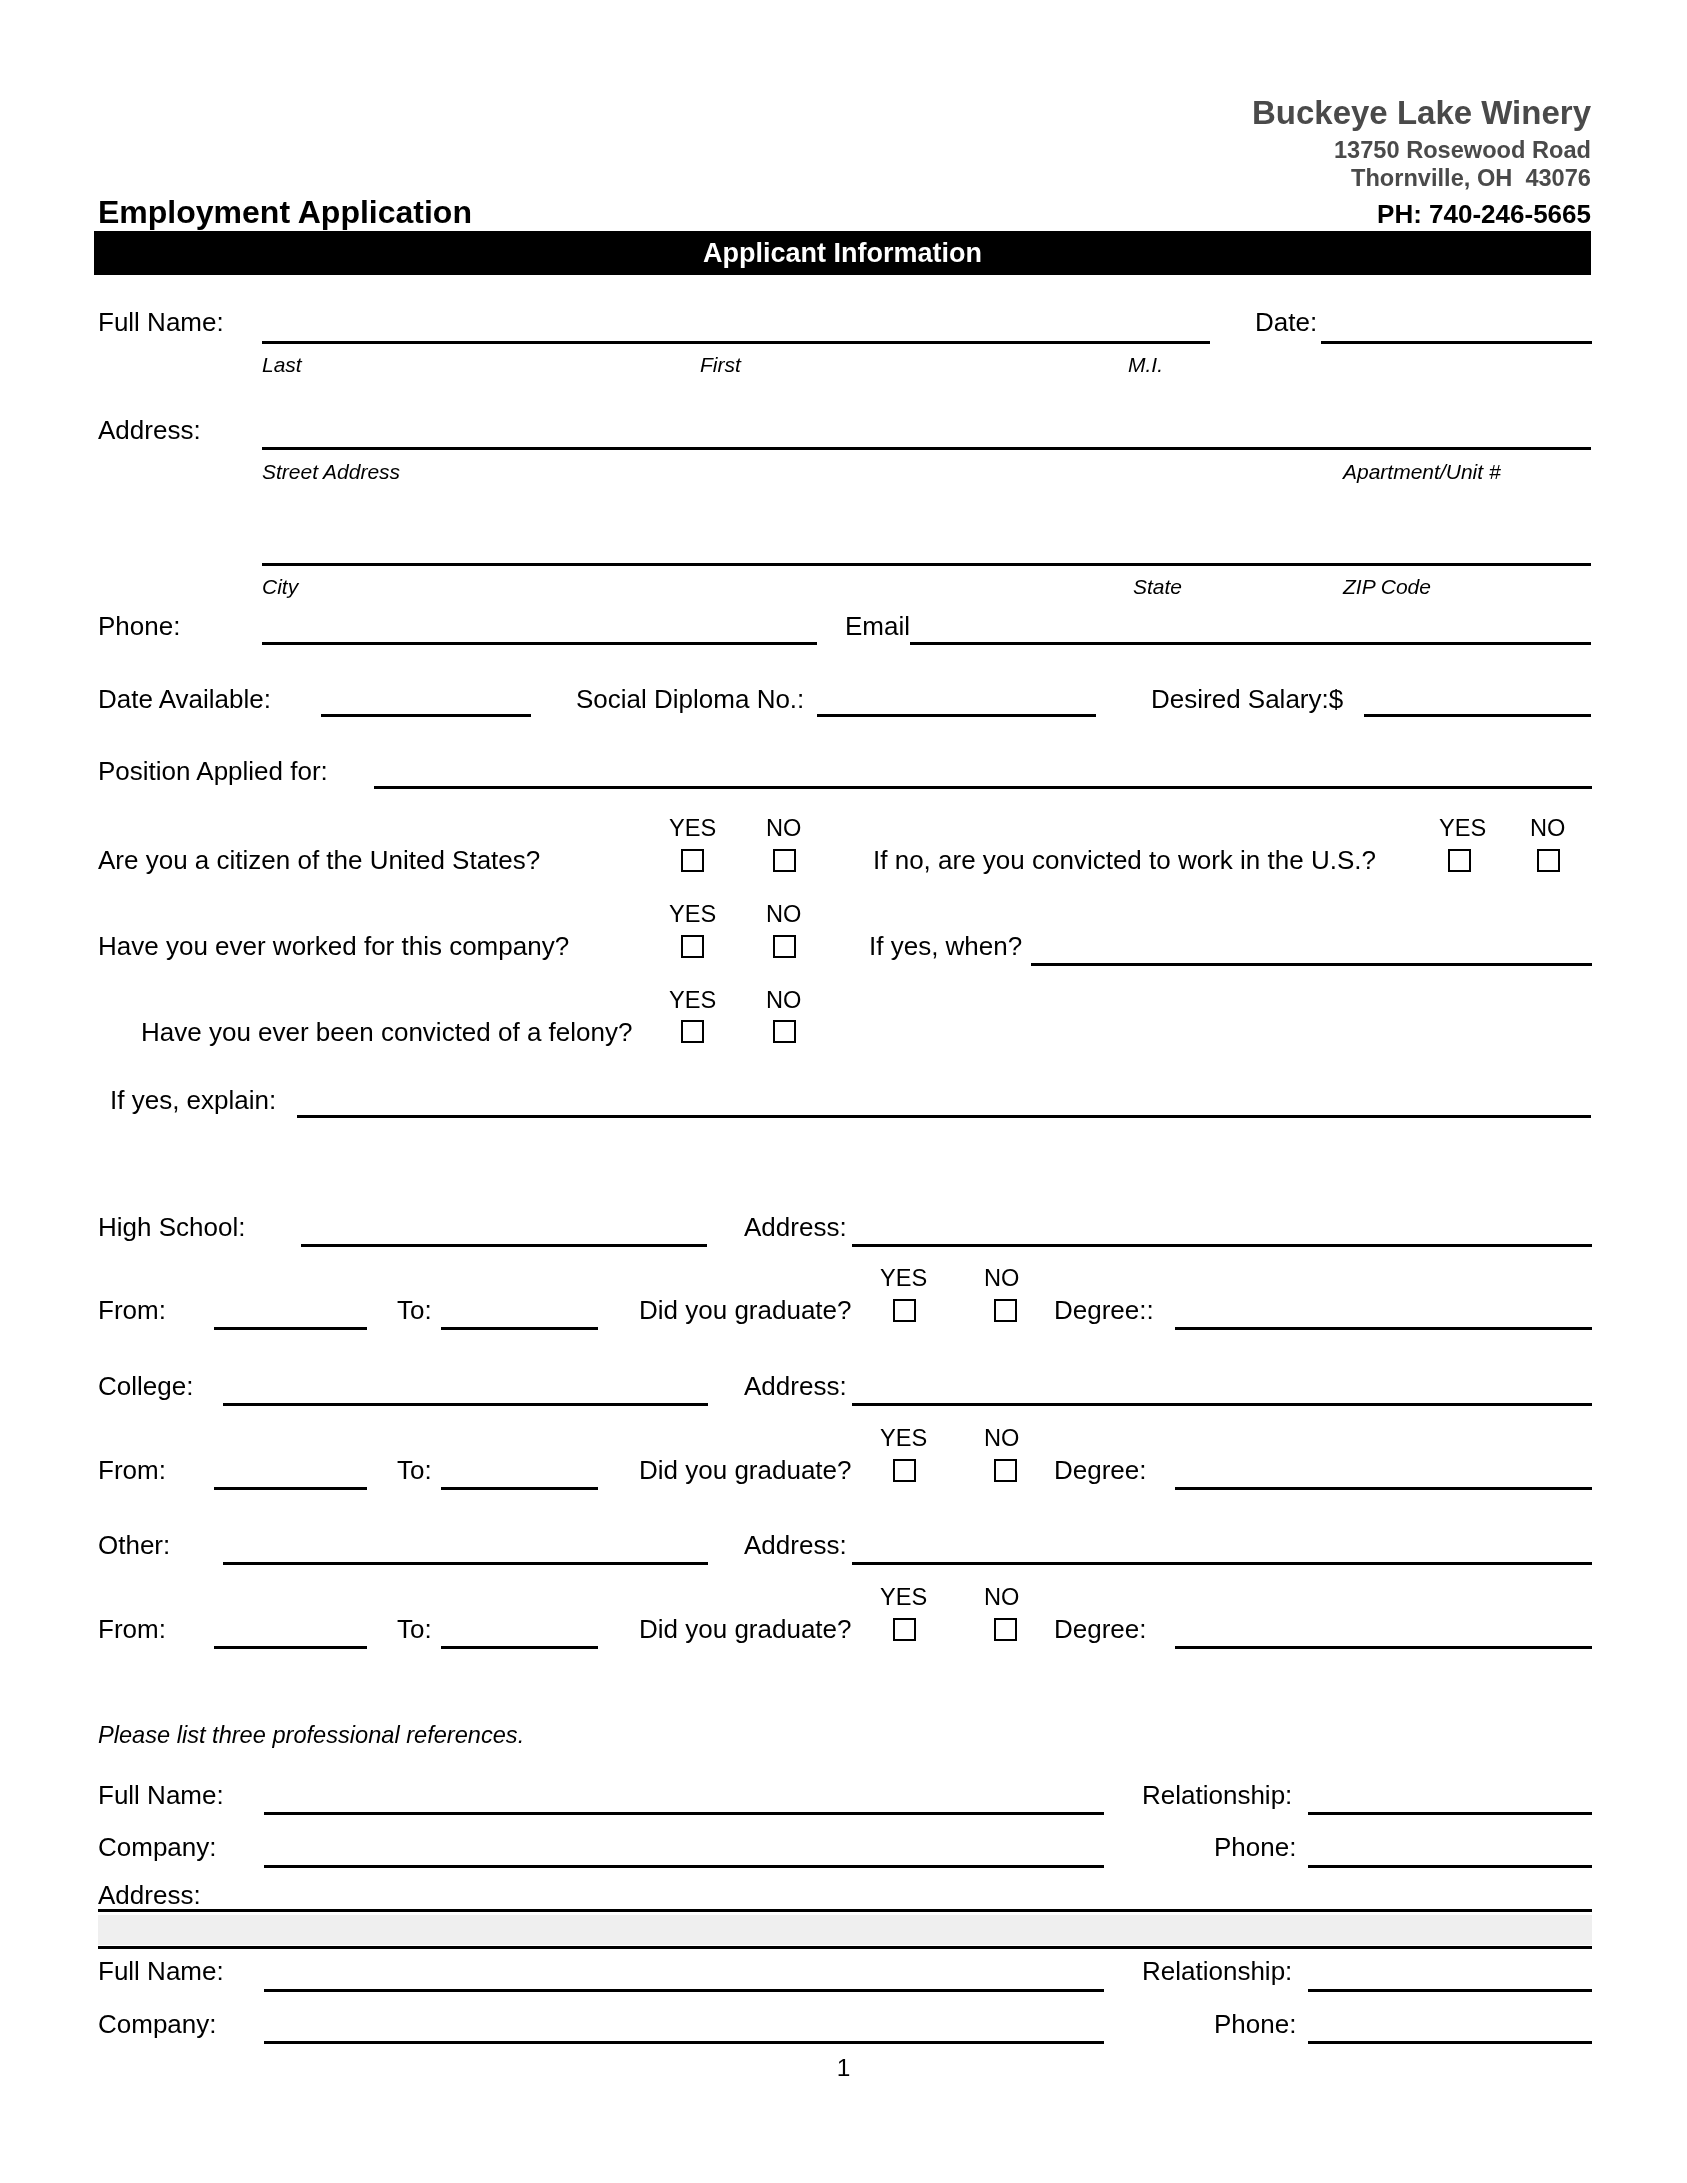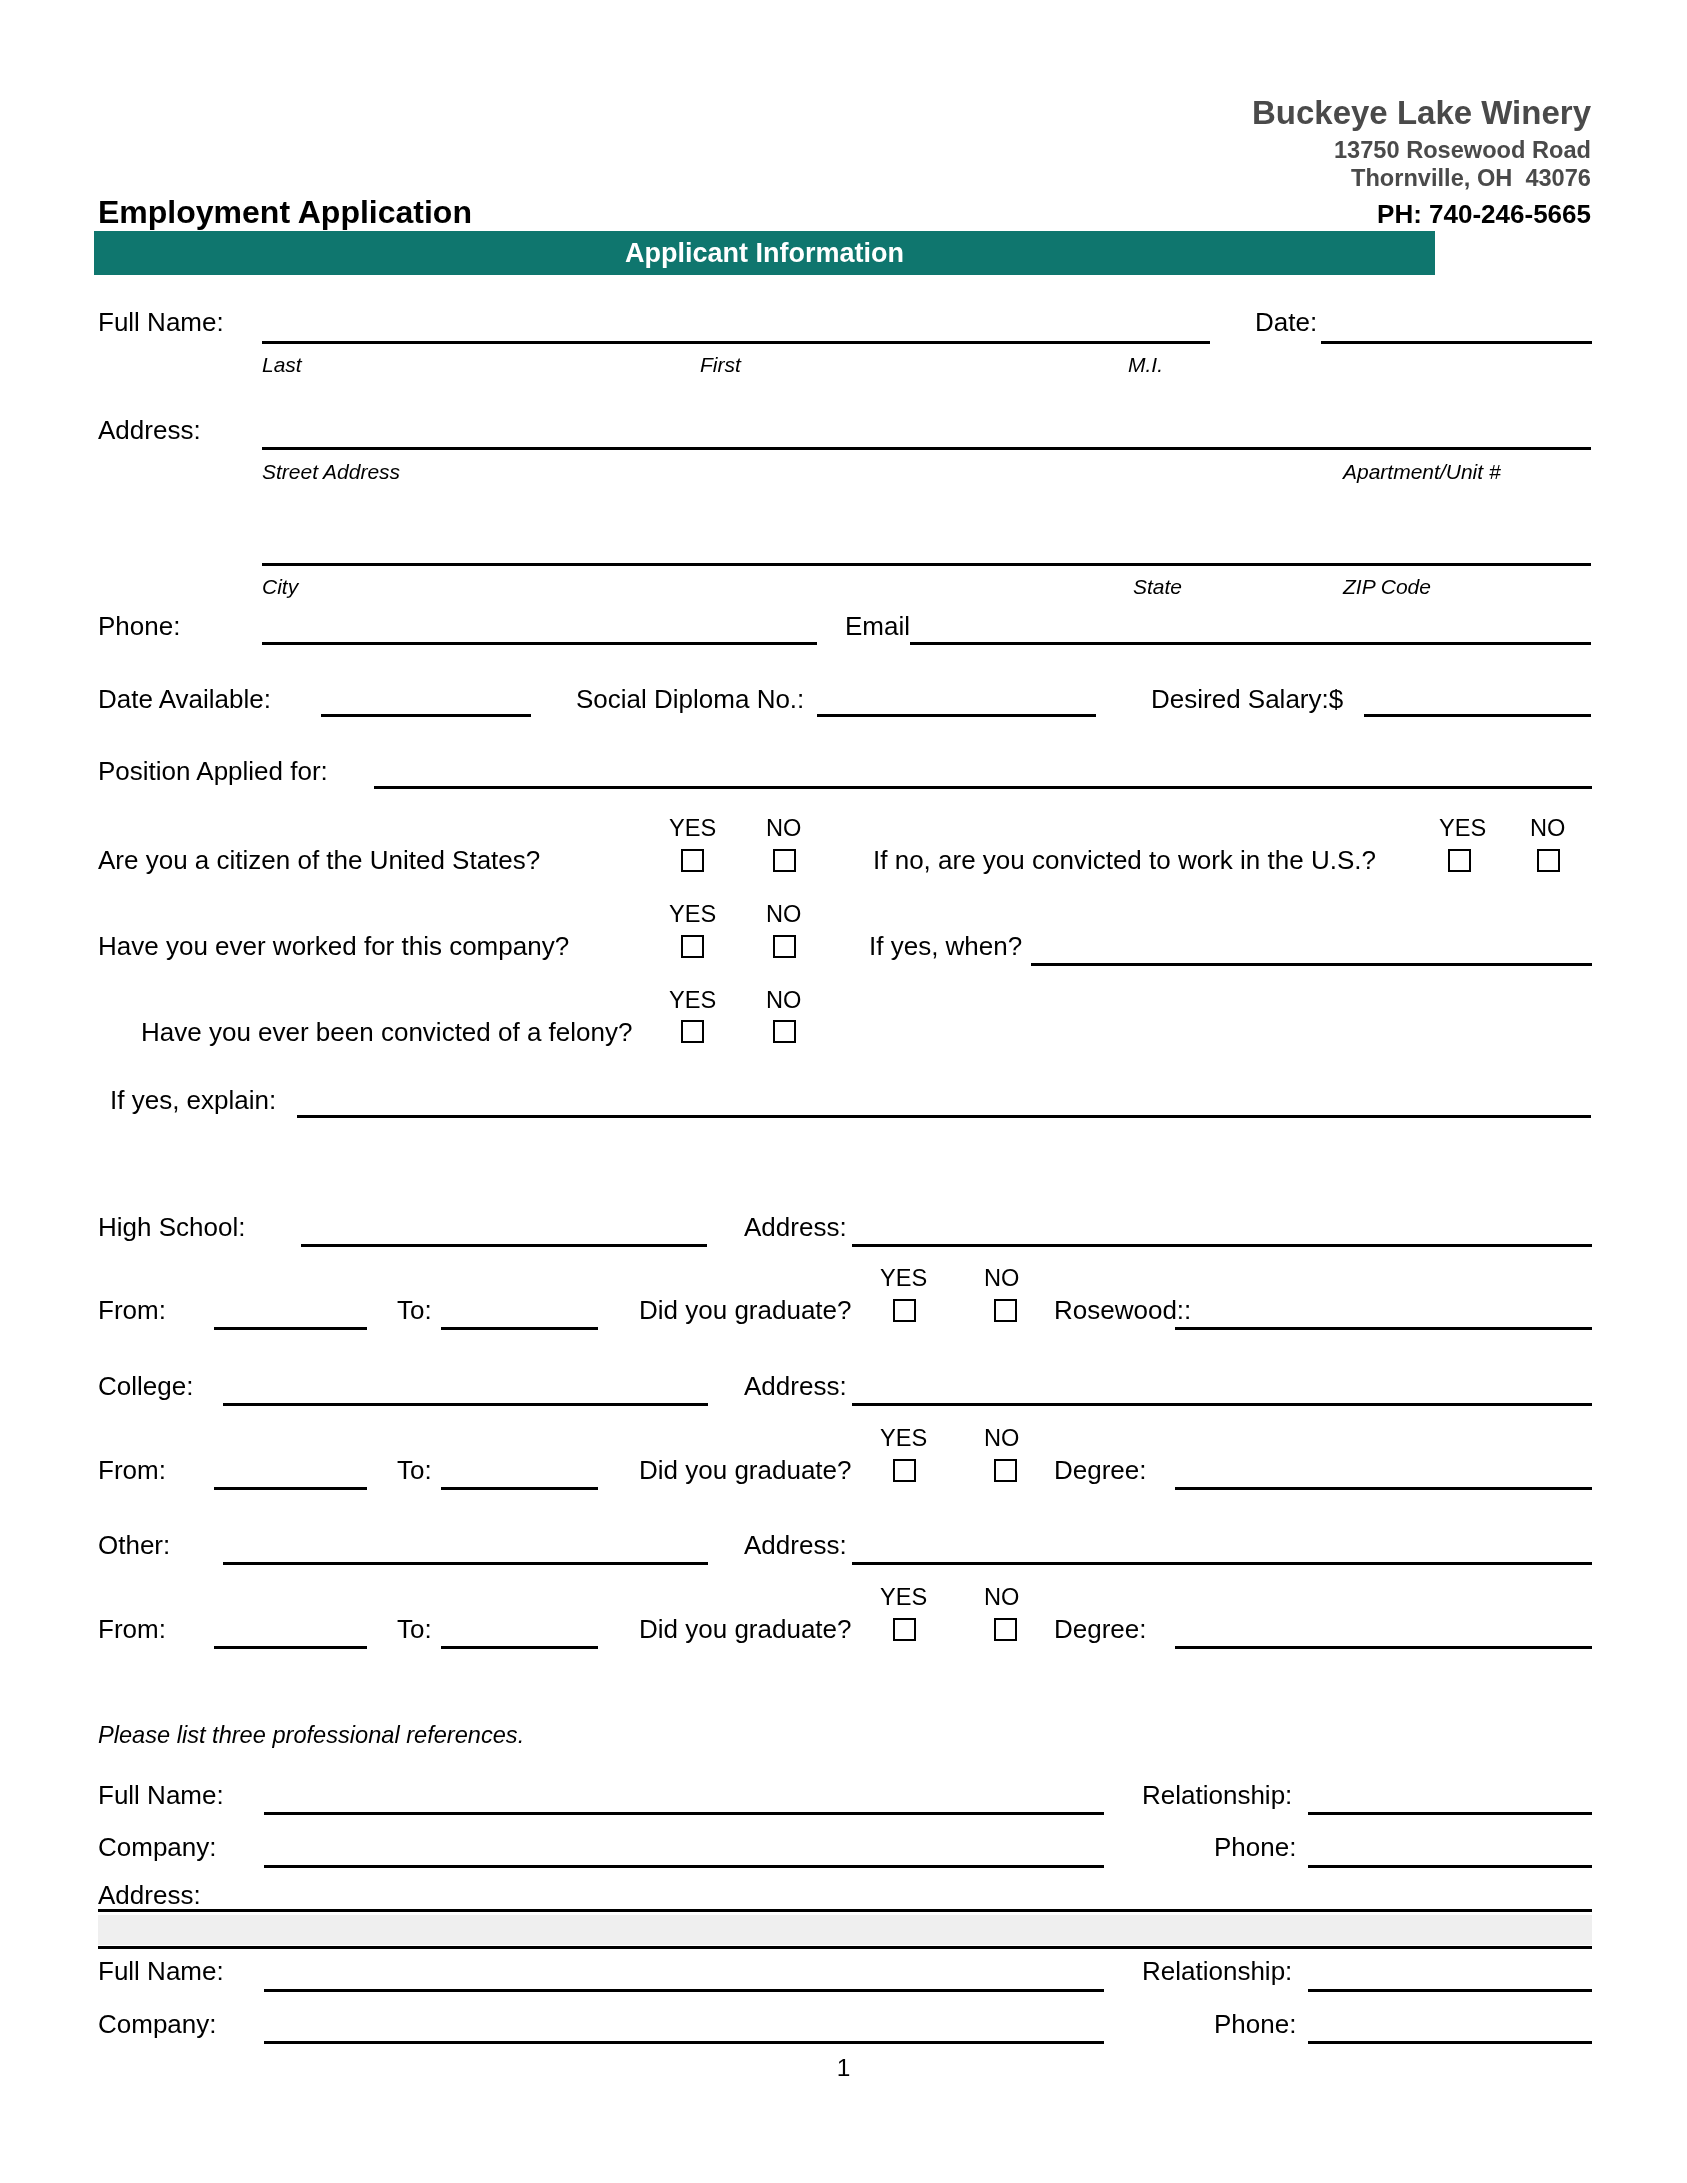--- a/index.html
+++ b/index.html
@@ -40,23 +40,23 @@
     position: absolute;
     right: 96px;
     font-size: 26px;
     font-weight: bold;
     color: #000;
     white-space: nowrap;
   }
   .bar {
     position: absolute;
     left: 94px;
-    width: 1341px;
+    width: 1497px;
     height: 44px;
-    background: #0f766e;
+    background: #000000;
     color: #ffffff;
     font-size: 27px;
     font-weight: bold;
     text-align: center;
     line-height: 44px;
   }
   .lbl {
     position: absolute;
     font-size: 26px;
     white-space: nowrap;
@@ -188,21 +188,21 @@
   <div class="line" style="left:852px; top:1244px; width:740px;"></div>
   <div class="yn" style="left:880px; top:1265px;">YES</div>
   <div class="yn" style="left:984px; top:1265px;">NO</div>
   <div class="lbl" style="left:98px; top:1295px;">From:</div>
   <div class="line" style="left:214px; top:1327px; width:153px;"></div>
   <div class="lbl" style="left:397px; top:1295px;">To:</div>
   <div class="line" style="left:441px; top:1327px; width:157px;"></div>
   <div class="lbl" style="left:639px; top:1295px;">Did you graduate?</div>
   <div class="cb" style="left:893px; top:1299px;"></div>
   <div class="cb" style="left:994px; top:1299px;"></div>
-  <div class="lbl" style="left:1054px; top:1295px;">Rosewood::</div>
+  <div class="lbl" style="left:1054px; top:1295px;">Degree::</div>
   <div class="line" style="left:1175px; top:1327px; width:417px;"></div>
 
   <div class="lbl" style="left:98px; top:1371px;">College:</div>
   <div class="line" style="left:223px; top:1403px; width:485px;"></div>
   <div class="lbl" style="left:744px; top:1371px;">Address:</div>
   <div class="line" style="left:852px; top:1403px; width:740px;"></div>
   <div class="yn" style="left:880px; top:1425px;">YES</div>
   <div class="yn" style="left:984px; top:1425px;">NO</div>
   <div class="lbl" style="left:98px; top:1455px;">From:</div>
   <div class="line" style="left:214px; top:1487px; width:153px;"></div>

